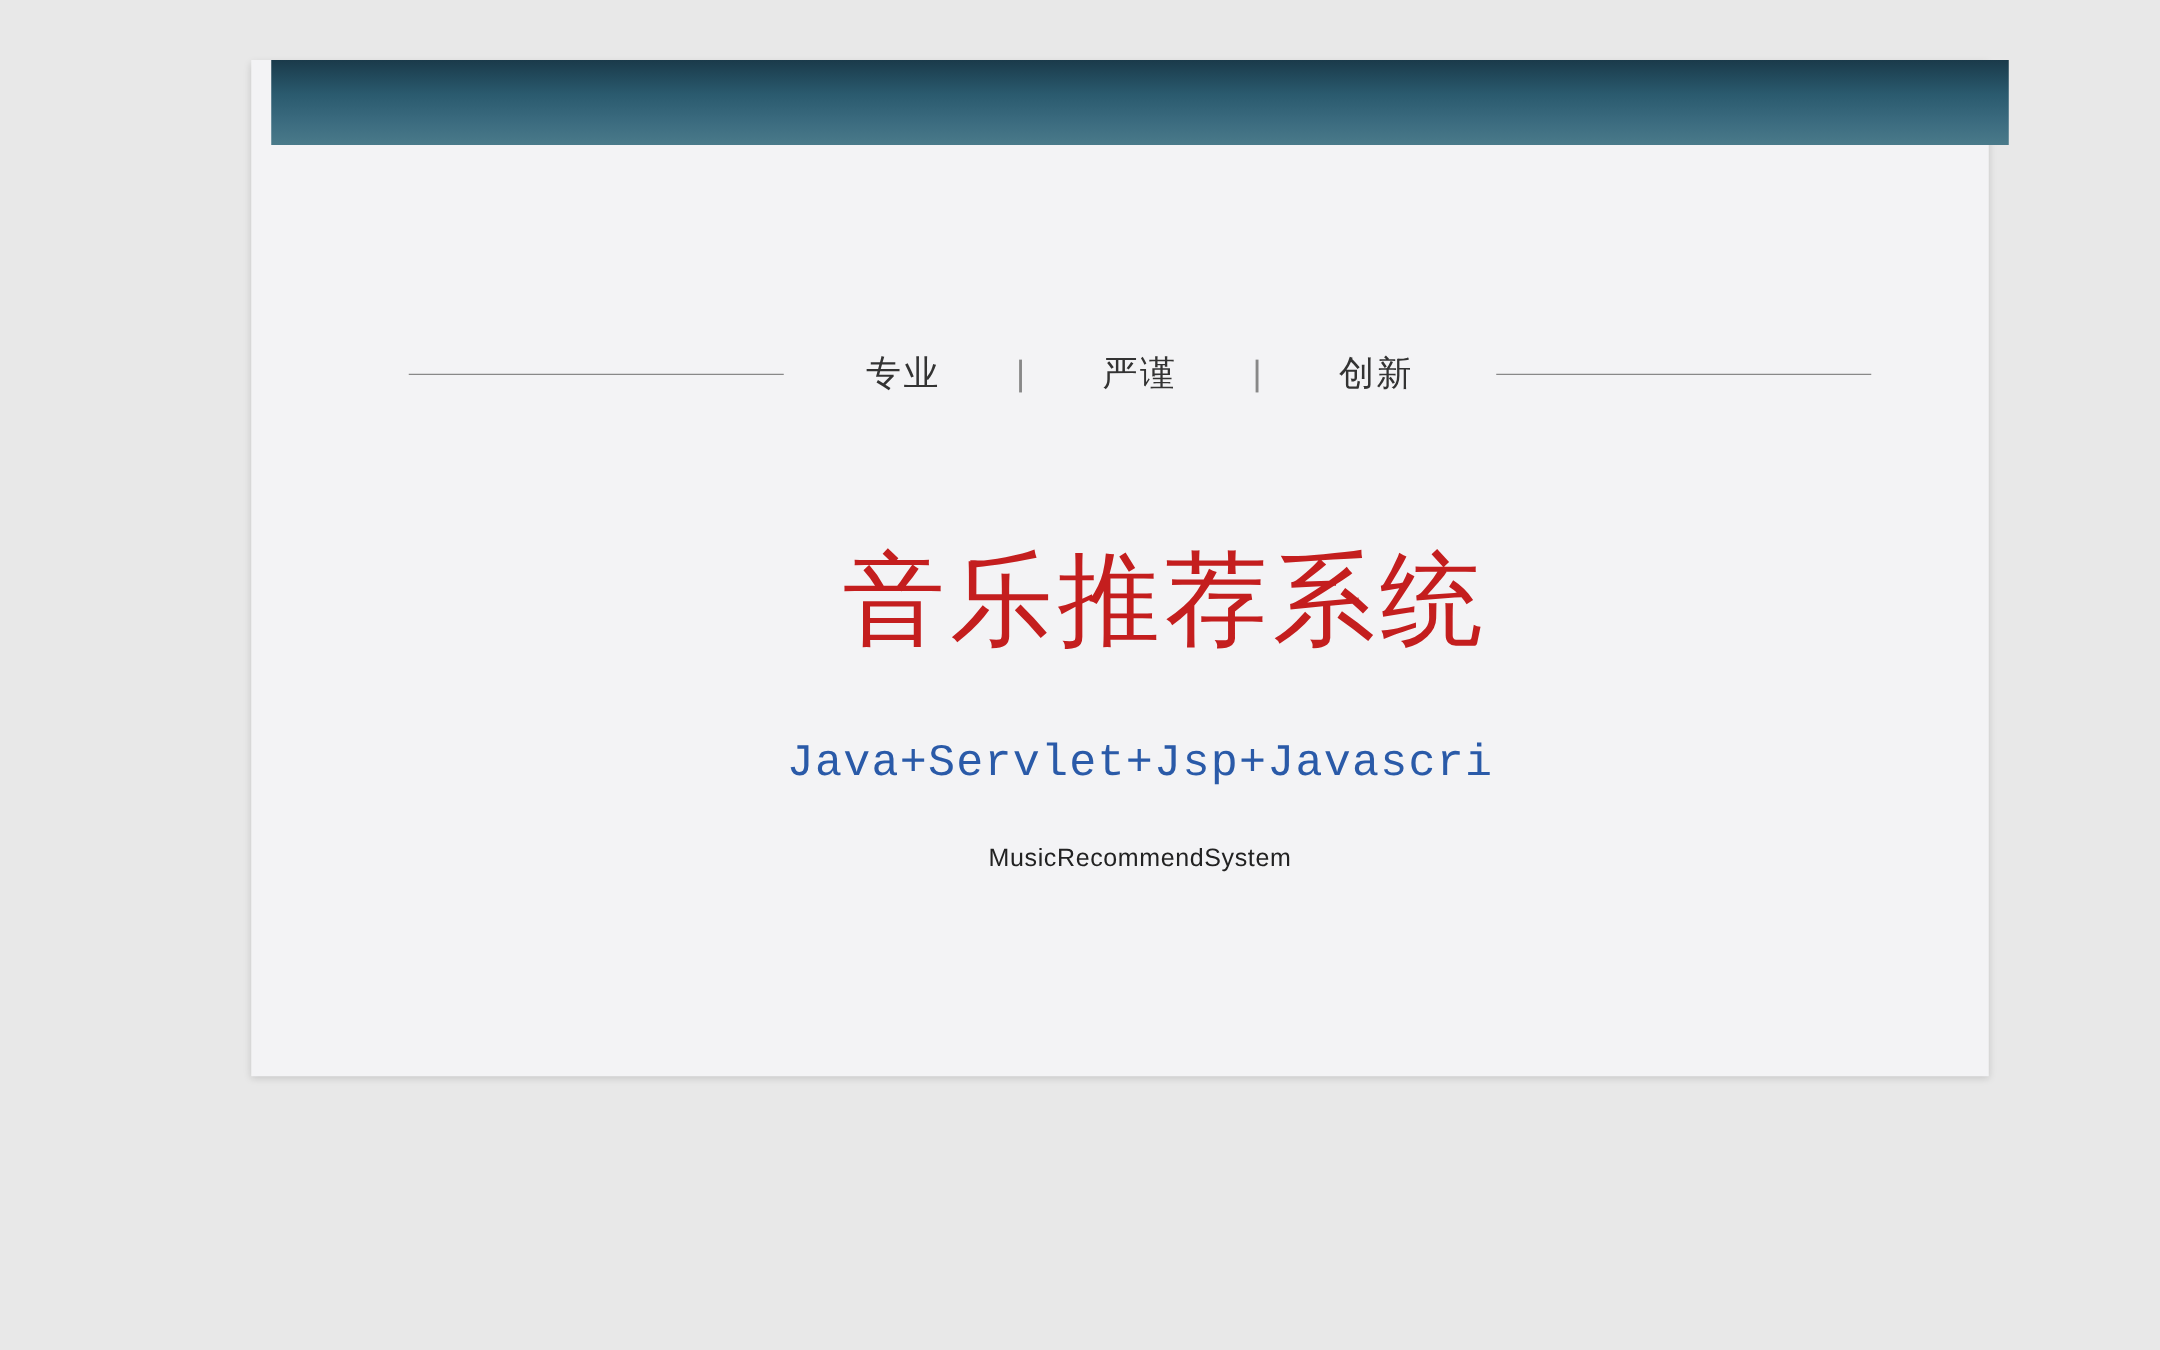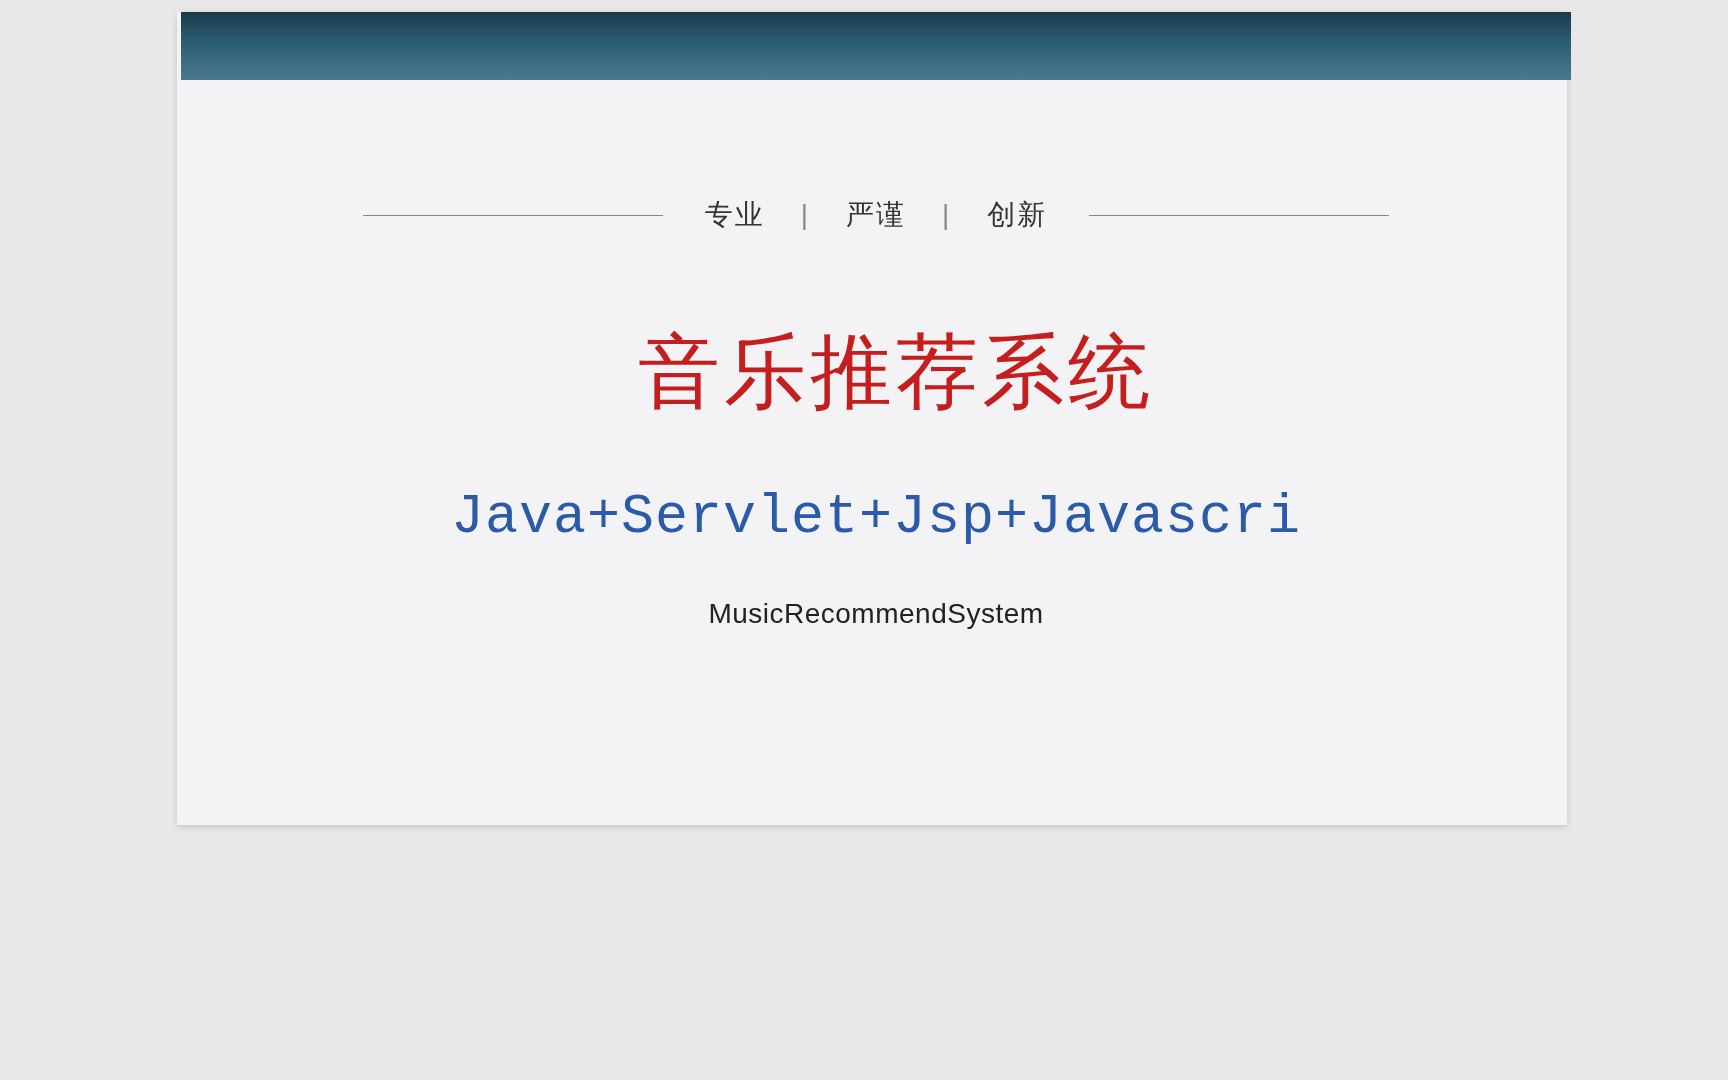--- a/index.html
+++ b/index.html
@@ -1,15 +1,15 @@
 <!DOCTYPE html>
 <html><head>
   <meta charset="utf-8">
   <style>
-    * { margin: 4px; padding: 0; box-sizing: border-box; }
+    * { margin: 16px; padding: 0; box-sizing: border-box; }
     html, body { width: 100%; height: 100%; }
     body {
       width: 1728px;
       height: 1080px;
       background: #e8e8e8;
       overflow: hidden;
       position: relative;
     }
     .slide-container {
       width: 1390px;
@@ -61,29 +61,29 @@
       font-family: "SimSun", "Songti SC", serif;
       font-size: 82px;
       color: #c41e1e;
       line-height: 1.25;
       letter-spacing: 4px;
       margin-bottom: 50px;
       padding-left: 40px;
     }
     .tech-stack {
       font-family: "Courier New", "SimSun", monospace;
-      font-size: 55px;
+      font-size: 36px;
       color: #2a5aa8;
       line-height: 1.55;
       letter-spacing: 1px;
       margin-bottom: 38px;
     }
     .project-name {
       font-family: Arial, "Microsoft YaHei", sans-serif;
-      font-size: 28px;
+      font-size: 20px;
       color: #222;
       letter-spacing: 0.5px;
     }
   </style>
 </head>
 <body>
 
 <div class="slide-container">
   <div class="header-band"></div>
 

